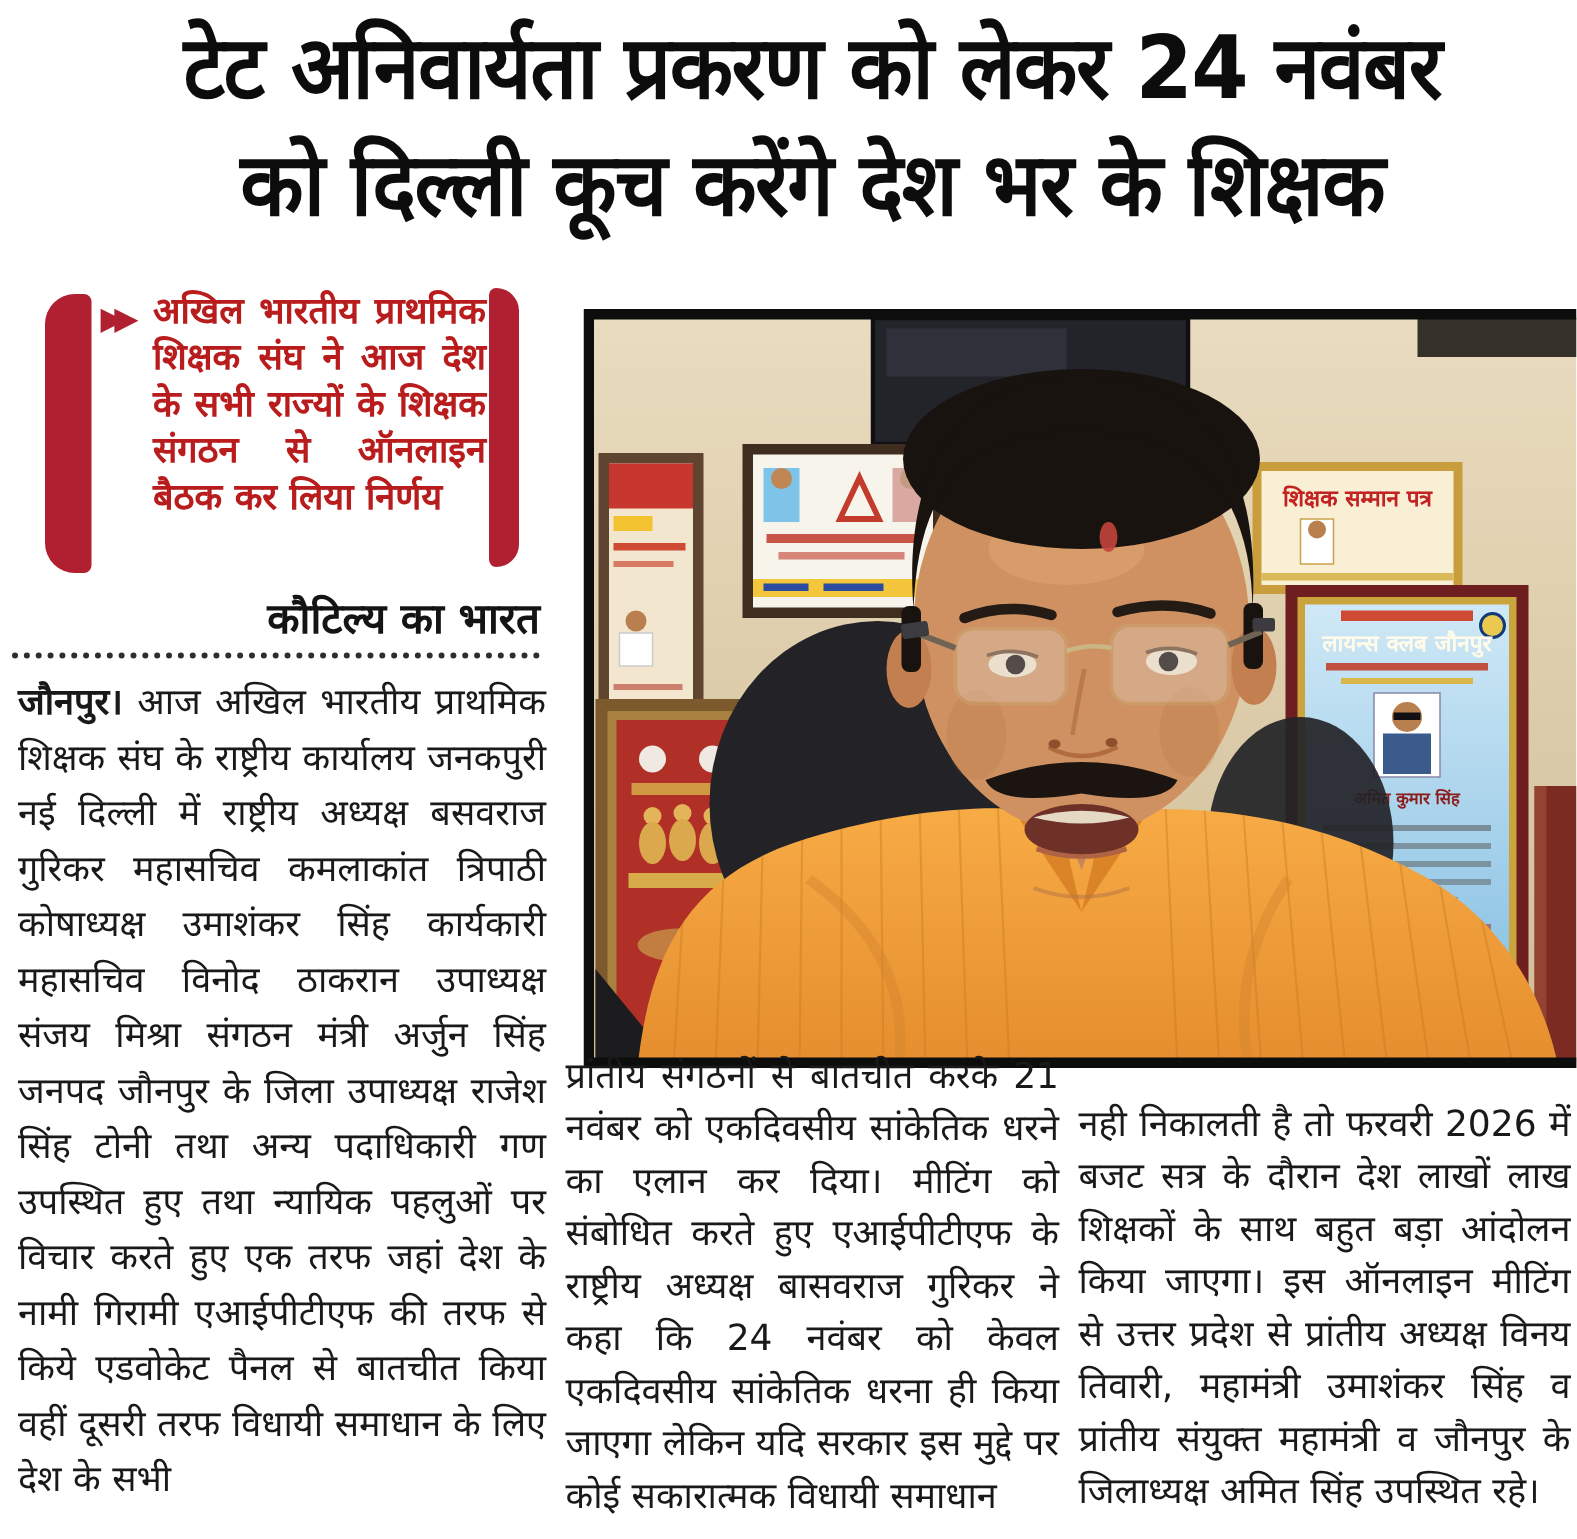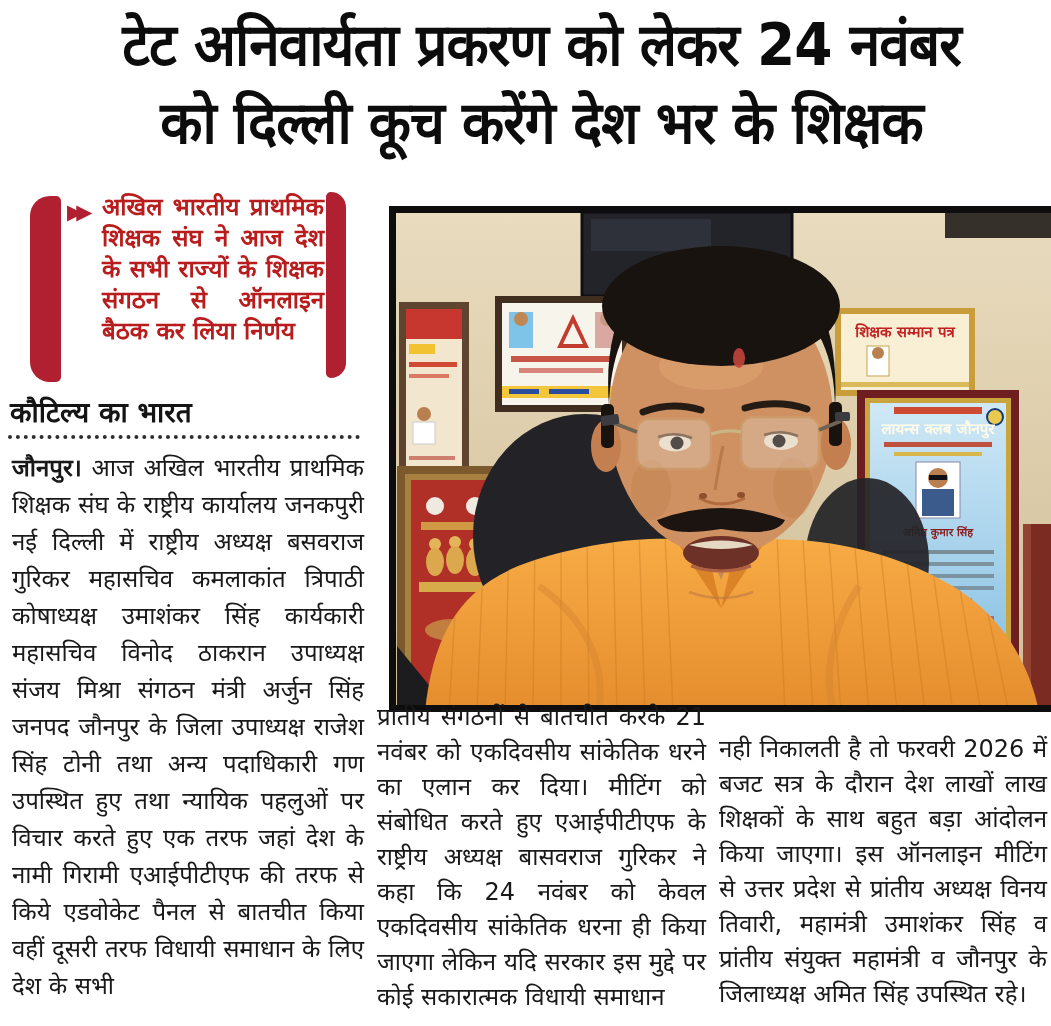--- a/index.html
+++ b/index.html
@@ -39,21 +39,21 @@
   }
   .qtext{
     position:absolute;left:102px;top:4px;width:222px;
     margin:0;
     font-size:24px;line-height:31px;font-weight:700;
     color:#b91c1c;text-align:justify;
   }
   
   .section-label{
     position:absolute;left:10px;top:392px;width:350px;
-    text-align:left;font-size:28px;font-weight:700;color:#141414;
+    text-align:right;font-size:28px;font-weight:700;color:#141414;
   }
   .dotted-rule{
     position:absolute;left:8px;top:425px;width:352px;height:10px;
     border-bottom:4px dotted #2e2e2e;
   }
   
   .col{
     position:absolute;
     font-size:24px;line-height:37px;
     color:#191919;text-align:justify;

